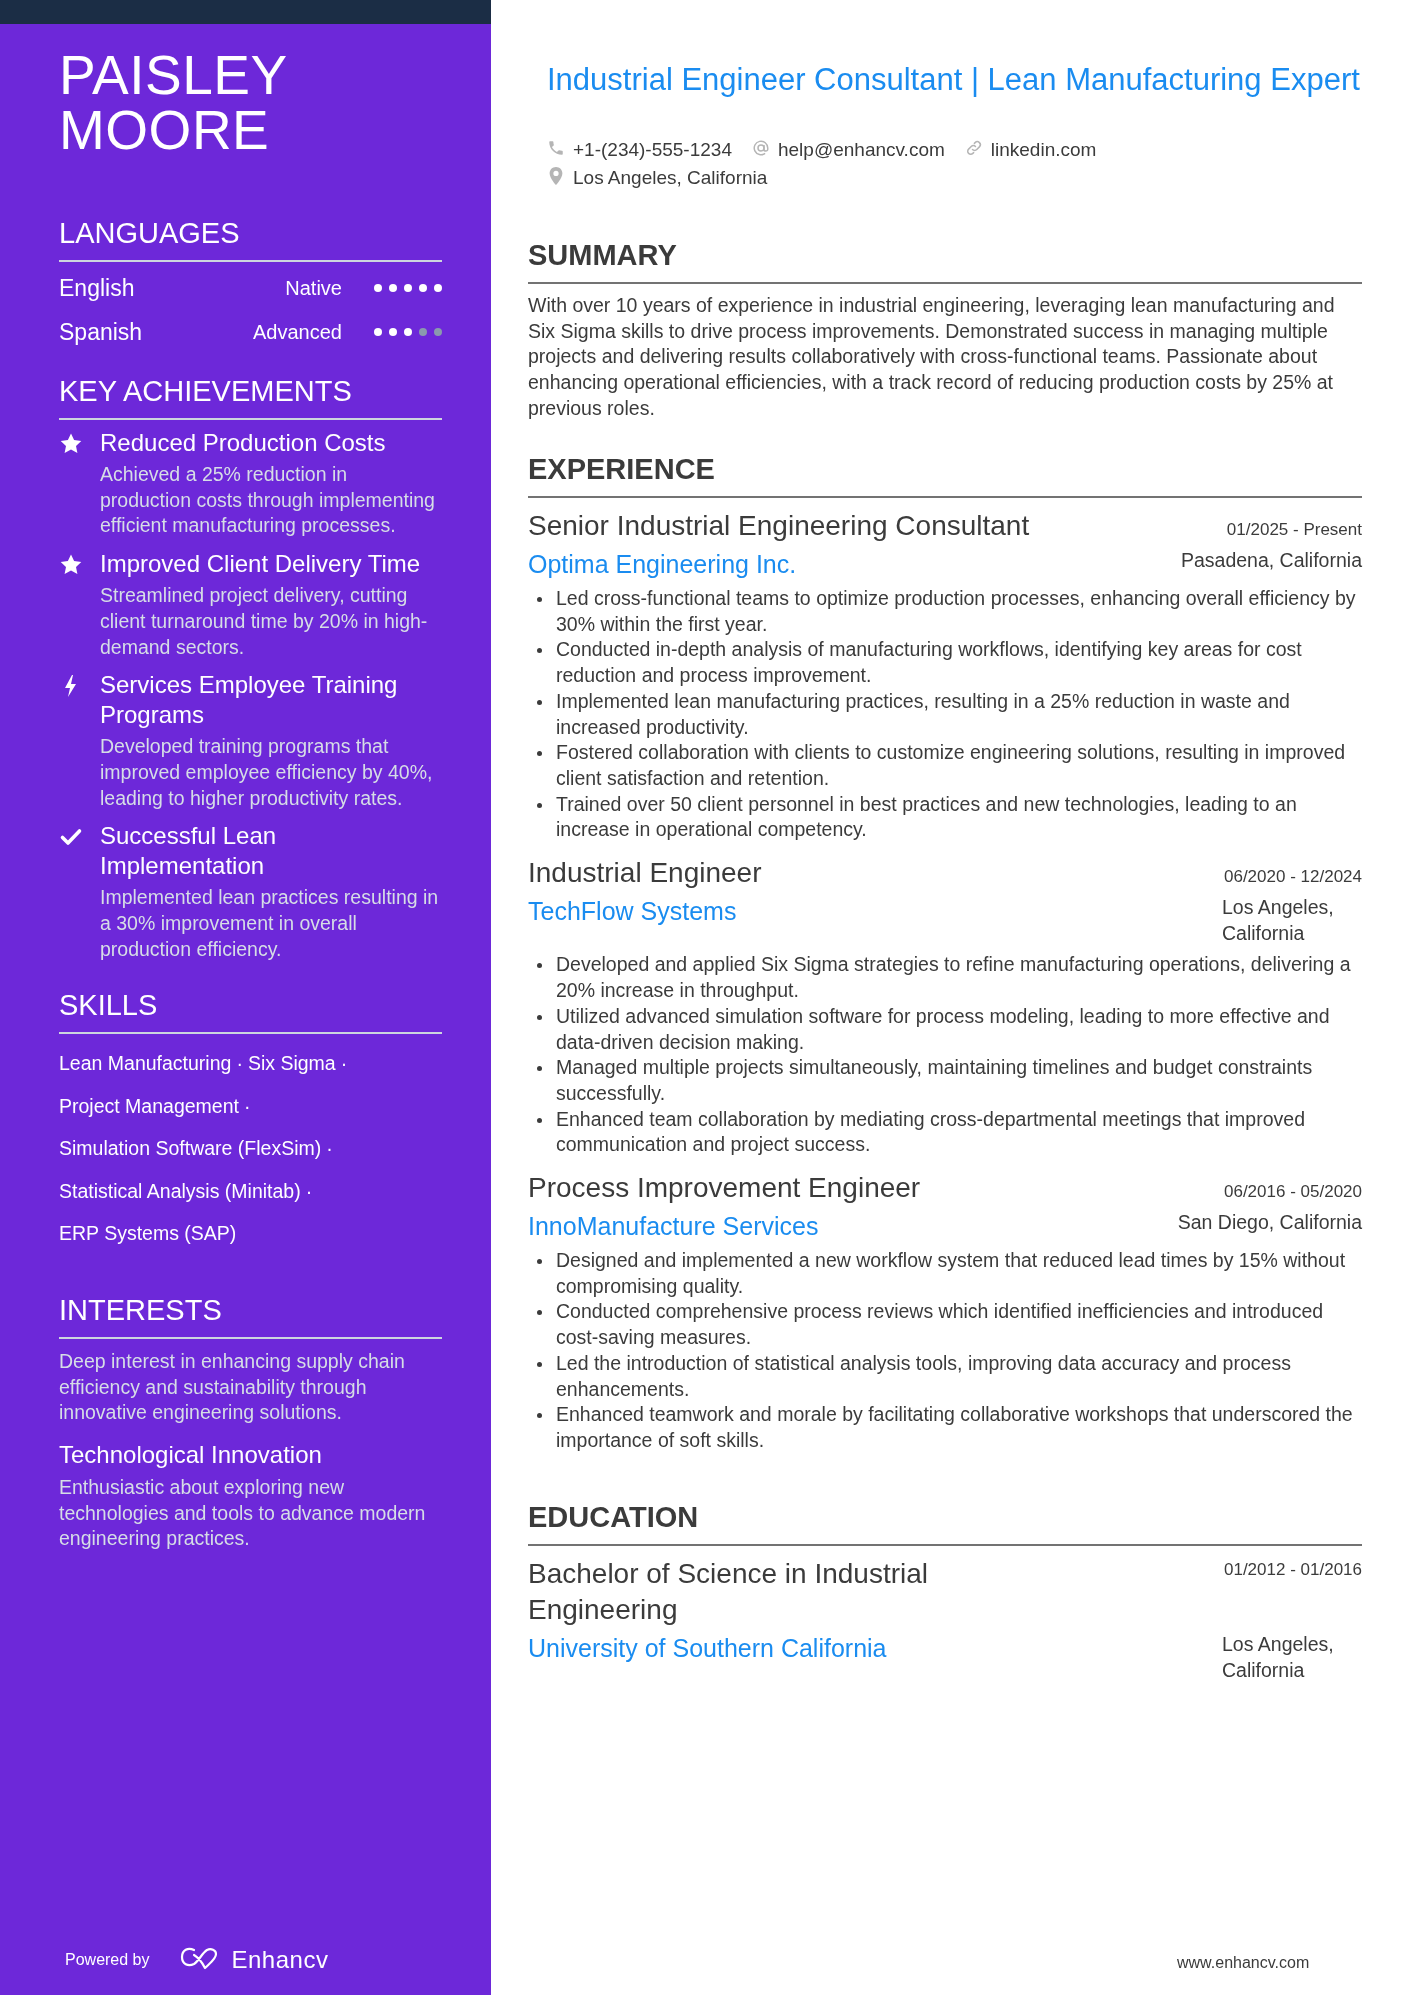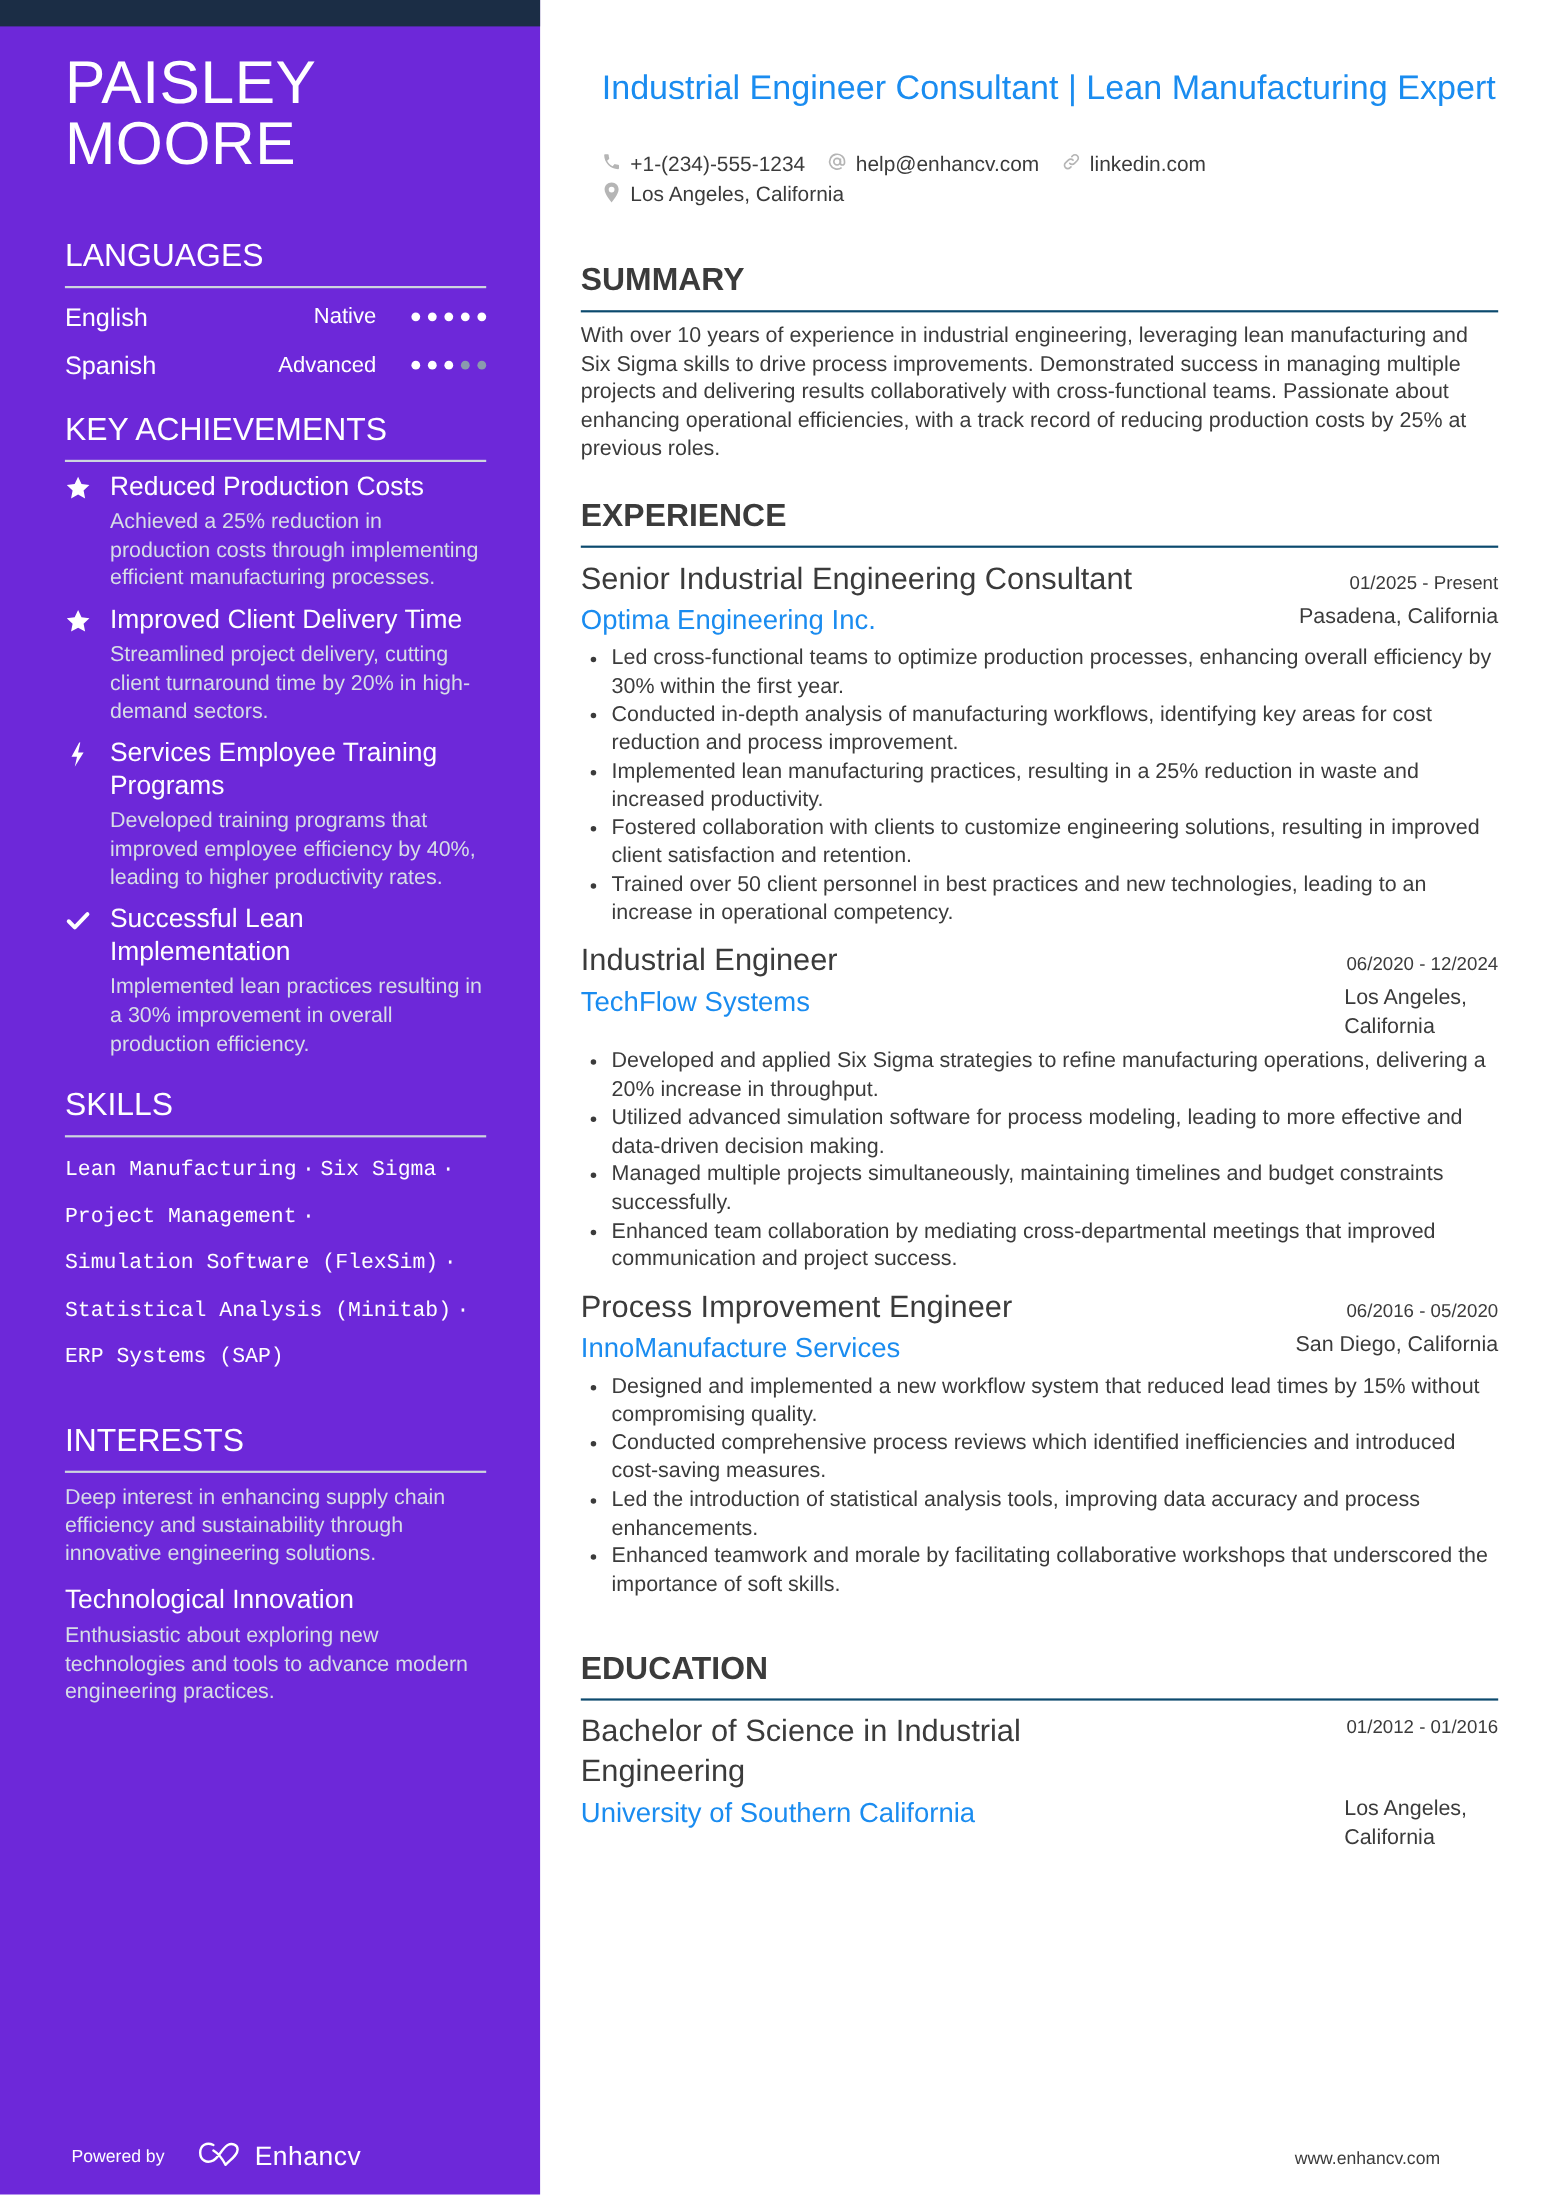--- a/index.html
+++ b/index.html
@@ -20,40 +20,40 @@
   .dots { display: flex; gap: 7px; }
   .dot { width: 8px; height: 8px; border-radius: 50%; background: #ffffff; }
   .dot.off { background: #8a9aae; }
 
   .ach { display: flex; margin-top: 10px; }
   .ach-icon { width: 41px; flex: none; padding-top: 4px; display: flex; justify-content: flex-start; }
   .ach-body { flex: 1; }
   .ach-title { font-size: 24px; line-height: 30px; color: #ffffff; }
   .ach-desc { font-size: 19.5px; line-height: 25.7px; color: #d6dde6; margin-top: 4px; }
 
-  .skills-list { margin-top: 8px; font-family: Liberation Mono, monospace; }
+  .skills-list { margin-top: 8px; }
   .skill-line { font-size: 19.5px; line-height: 42.5px; color: #ffffff; }
   .skill-line .sep { color: #ffffff; margin: 0 5px; }
 
   .interest { margin-top: 10px; }
   .interest-title { font-size: 24px; line-height: 30px; color: #ffffff; }
   .interest-desc { font-size: 19.5px; line-height: 25.7px; color: #d6dde6; margin-top: 5px; }
 
   .powered { position: absolute; left: 65px; top: 1945px; display: flex; align-items: center; }
   .powered-label { font-size: 16px; color: #ffffff; margin-right: 28px; }
   .logo-text { font-size: 24px; color: #ffffff; margin-left: 8px; letter-spacing: 0.5px; }
 
   .main { position: absolute; left: 528px; top: 0; width: 834px; color: #3b3b3b; }
   .headline { position: absolute; left: 547px; top: 61px; width: 820px; font-size: 31px; line-height: 37px; color: #1a8cf0; }
   .contacts { position: absolute; left: 547px; top: 136px; width: 820px; font-size: 19px; color: #3b3b3b; }
   .contact-row { display: flex; align-items: center; height: 28px; }
   .contact-item { display: flex; align-items: center; margin-right: 20px; }
   .contact-item svg { margin-right: 8px; }
 
-  .m-section-title { font-size: 29px; line-height: 34px; color: #3b3b3b; padding-bottom: 10px; border-bottom: 2px solid #0c4a6e; }
+  .m-section-title { font-size: 29px; line-height: 34px; color: #3b3b3b; padding-bottom: 10px; border-bottom: 2px solid #737373; }
   .summary-text { font-size: 19.5px; line-height: 25.7px; color: #3b3b3b; margin-top: 9px; }
 
   .job { margin-top: 10px; }
   .job-head { display: flex; justify-content: space-between; align-items: baseline; }
   .job-title { font-size: 28px; line-height: 36px; color: #3b3b3b; }
   .job-dates { font-size: 17px; color: #3b3b3b; white-space: nowrap; }
   .job-sub { display: flex; justify-content: space-between; align-items: flex-start; margin-top: 4px; }
   .company { font-size: 25px; line-height: 32px; color: #1a8cf0; }
   .job-loc { font-size: 19.5px; line-height: 25.7px; color: #3b3b3b; }
   .bullets { list-style: none; margin-top: 6px; }

